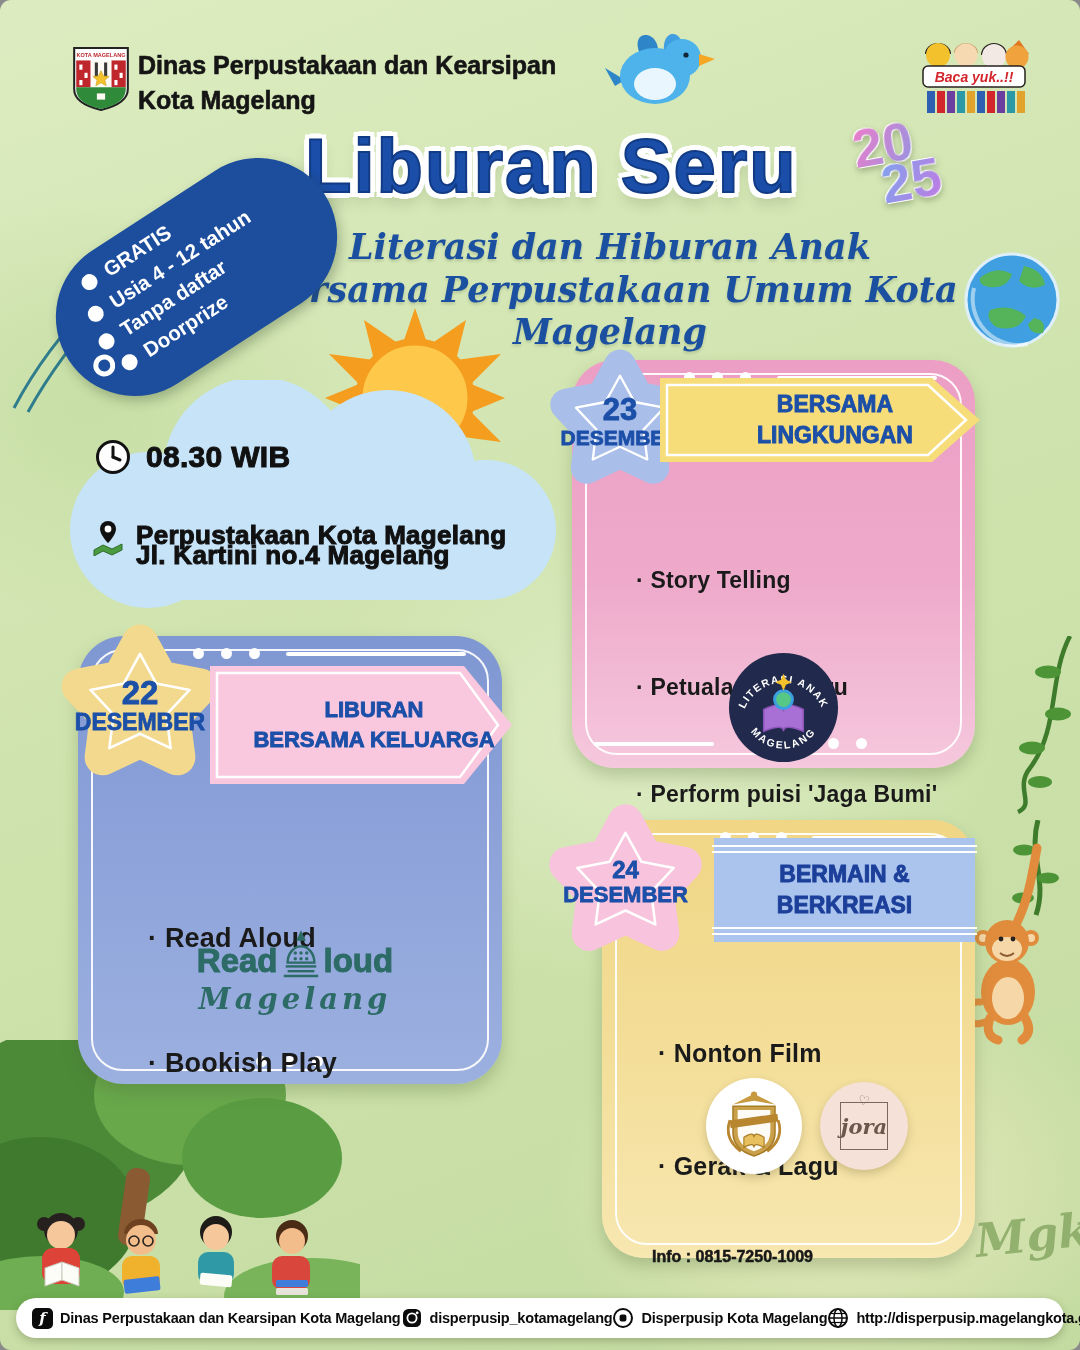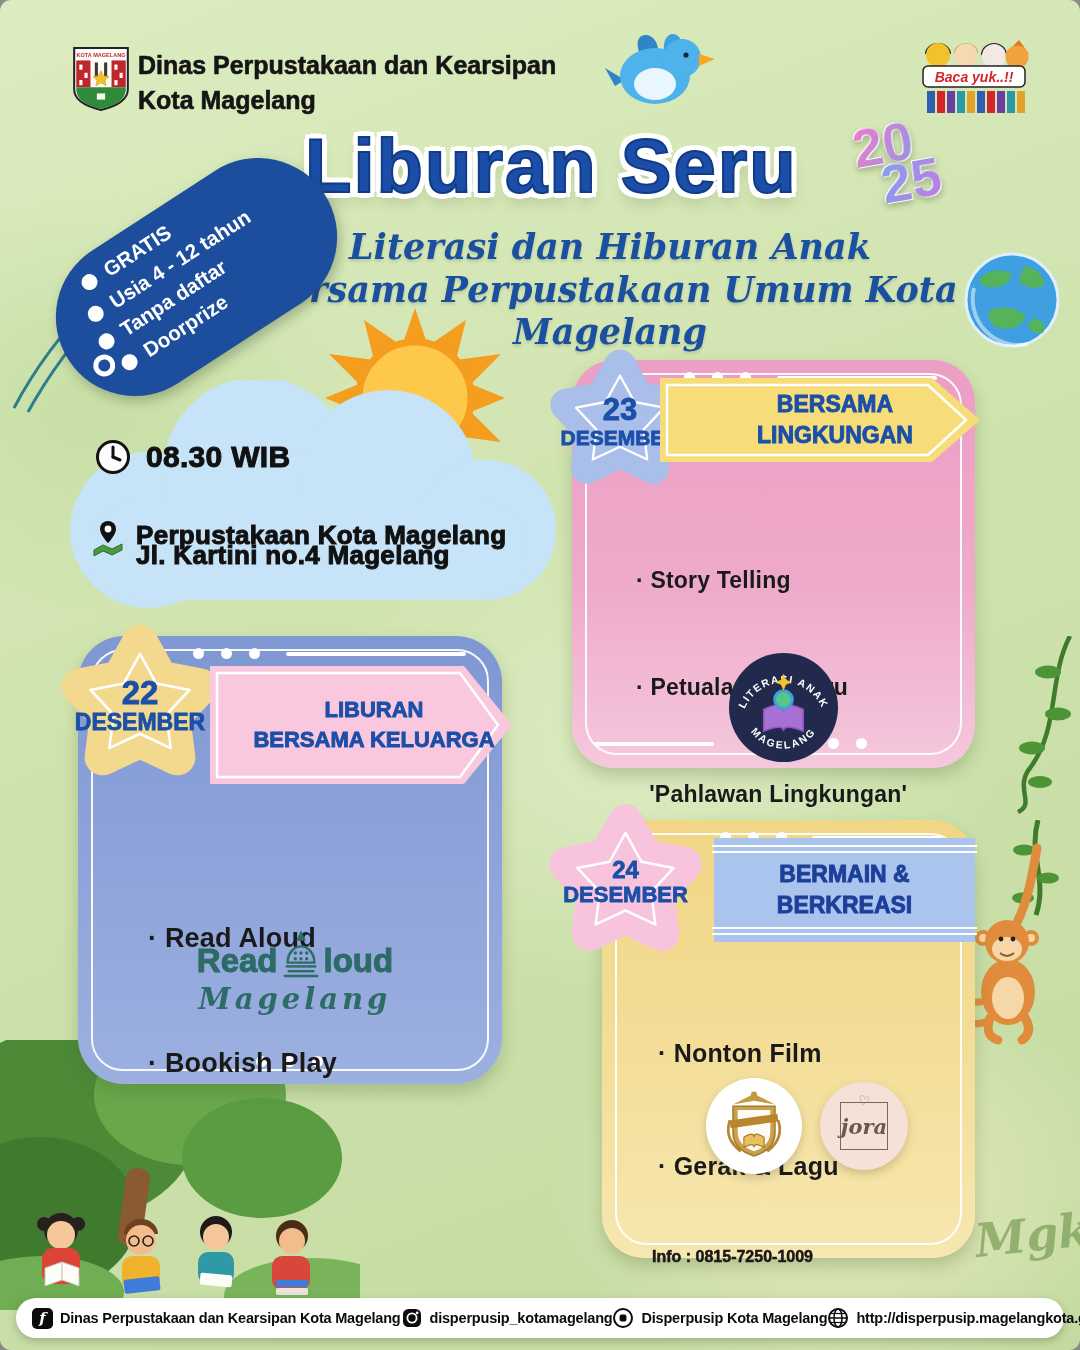--- a/index.html
+++ b/index.html
@@ -296,21 +296,20 @@
       <polygon points="7,7 268,7 306,42 268,77 7,77" fill="none" stroke="#fff" stroke-width="2.5"></polygon>
     </svg>
     <div class="banner-txt" style="padding-left:30px;font-size:23px;">
       <span>BERSAMA</span>
       <span>LINGKUNGAN</span>
     </div>
   </div>
   <div class="abs ev-lines" style="left:636px;top:492px;font-size:23px;line-height:1.55;">
     <div>· Story Telling</div>
     <div>· Petualangan Seru</div>
-    <div>  'Pahlawan Lingkungan'</div>
     <div>· Perform puisi 'Jaga Bumi'</div>
   </div>
   <svg class="abs" style="left:726px;top:650px;" width="115" height="115" viewBox="-58 -58 116 116">
     <circle cx="0" cy="0" r="55" fill="#212a4c"></circle>
     <defs>
       <path id="arcTop" d="M -41,8 A 42,42 0 0 1 41,8" fill="none"></path>
       <path id="arcBot" d="M -38,14 A 40,40 0 0 0 38,14" fill="none"></path>
     </defs>
     <text font-size="10.5" font-weight="bold" fill="#fff" letter-spacing="1.5">
       <textPath href="#arcTop" startOffset="50%" text-anchor="middle">LITERASI ANAK</textPath>

